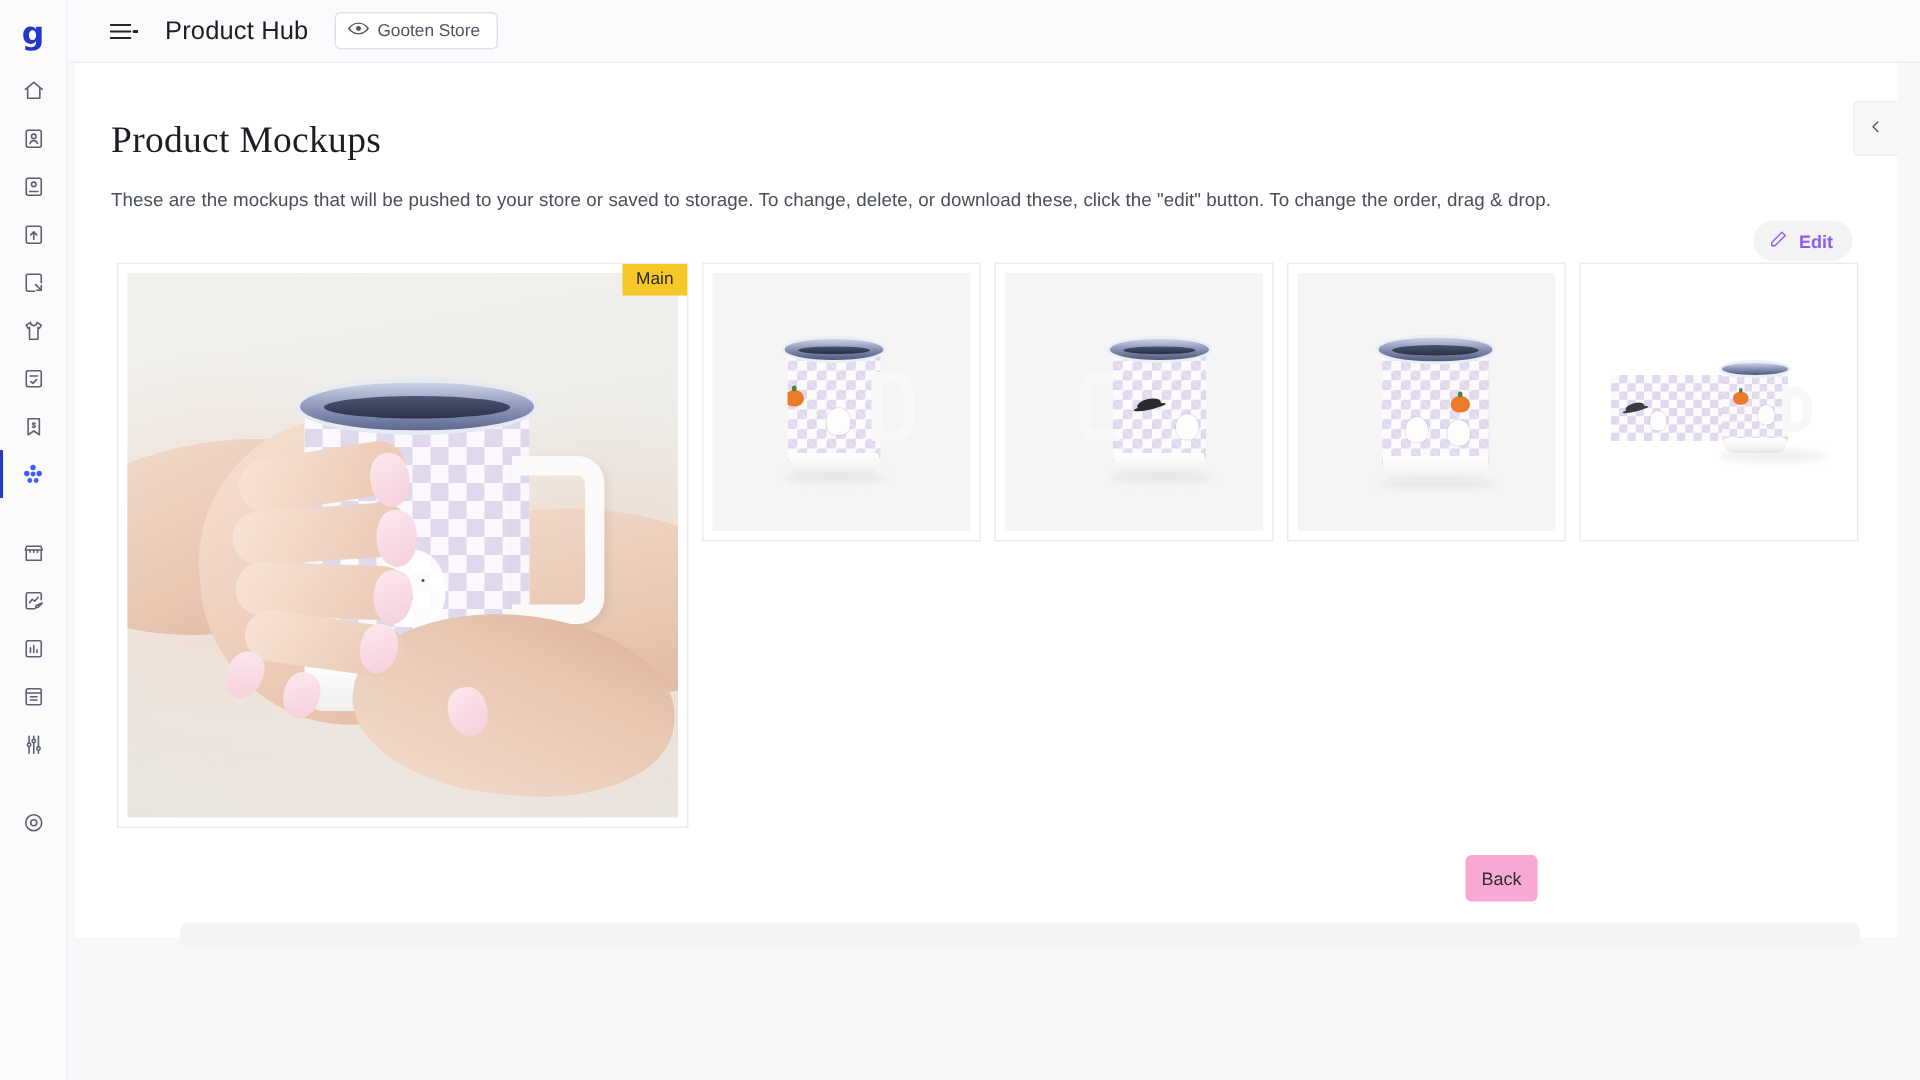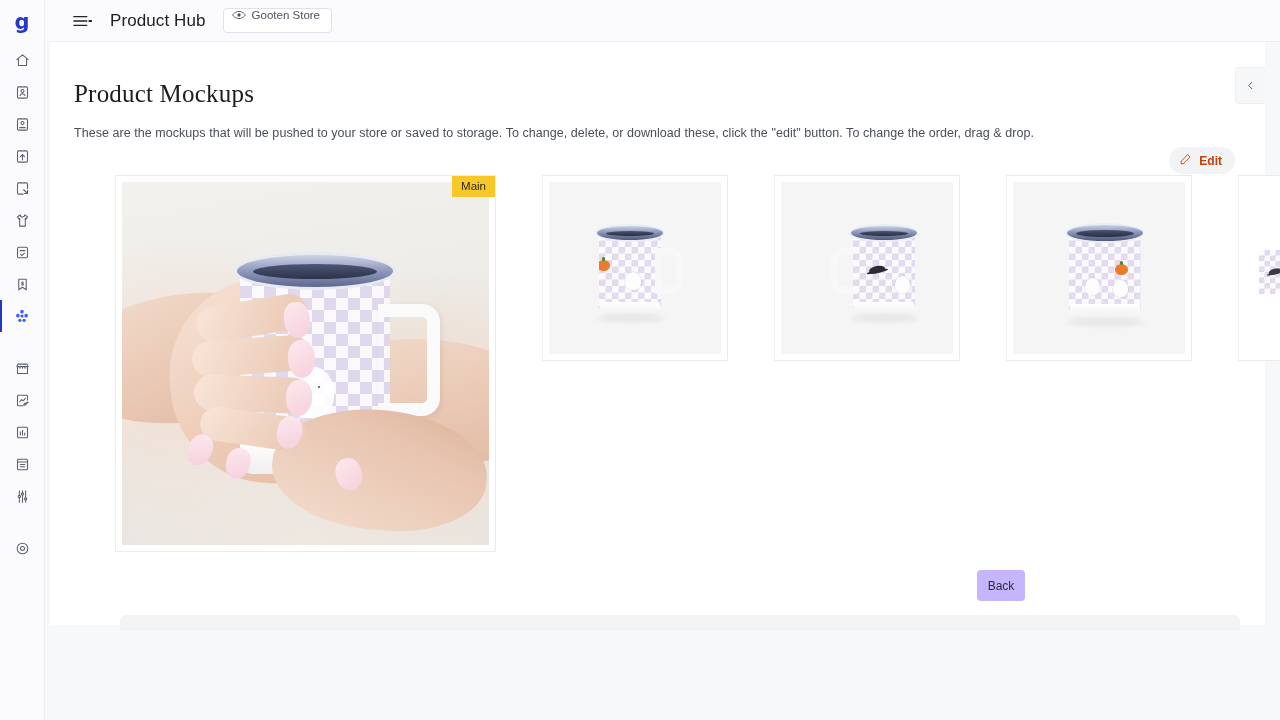--- a/index.html
+++ b/index.html
@@ -55,21 +55,21 @@
   #app-title {
     margin-left: 15px;
     font-size: 17px; color: #1c1e23; font-weight: 400;
     letter-spacing: .1px;
   }
   #store-pill {
     margin-left: 17px;
     height: 25px; padding: 0 11px 0 8px;
     border: 1px solid #dfe2e8; border-radius: 4px;
     background: #fff;
-    display: flex; gap: 6px;
+    display: flex; align-items: center; gap: 6px;
     font-size: 11.5px; color: #4e535e;
   }
   #topbar-right {
     margin-left: auto; display: flex; align-items: center; height: 100%;
   }
   #help {
     display: flex; align-items: center; gap: 6px;
     font-size: 12px; color: #3c414c;
   }
   #acct-skeleton {
@@ -105,33 +105,32 @@
   }
   #page-desc {
     position: absolute; left: 24px; top: 84px;
     font-size: 12.5px; color: #494e58; letter-spacing: .05px;
   }
   #edit-btn {
     position: absolute; right: 30px; top: 105px;
     height: 27px; padding: 0 13px 0 10px;
     background: #f2f3f5; border-radius: 14px;
     display: flex; align-items: center; gap: 7px;
-    font-size: 12px; color: #c2410c; font-weight: 600; text-align: center;
+    font-size: 12px; color: #8b5cf6; font-weight: 600; text-align: center;
   }
 
   
   #grid {
     position: absolute; left: 28px; top: 133px;
     display: flex; gap: 9px; align-items: flex-start;
   }
   .card {
     background: #fff;
     border: 1px solid #e9ebef;
     position: relative;
-    margin-left: 37px;
   }
   .card.main { width: 381px; height: 377px; padding: 6px; }
   .card.thumb { width: 186px; height: 186px; padding: 6px; }
   .badge-main {
     position: absolute; right: 0px; top: 0px;
     background: #f8c828; color: #2b2a16;
     font-size: 11.5px; padding: 4px 9px 5px;
     z-index: 4;
   }
   .shot { width: 100%; height: 100%; position: relative; overflow: hidden; }
@@ -285,21 +284,21 @@
   }
 
   
   #footer {
     position: absolute; left: 0; right: 0; bottom: 0;
     height: 76px;
   }
   #back-btn {
     position: absolute; right: 240px; bottom: 24px;
     width: 48px; height: 31px; border-radius: 4px;
-    background: #c4b5fd; color: #2b2e35;
+    background: #f9a8d4; color: #2b2e35;
     display: flex; align-items: center; justify-content: center;
     font-size: 12px;
   }
   #continue-btn {
     position: absolute; right: 19px; bottom: 21px;
     width: 225px; height: 36px; border-radius: 5px;
     background: #f85a58; color: #ffffff;
     display: flex; align-items: center; justify-content: center;
     font-size: 12.5px; letter-spacing: .2px;
   }

